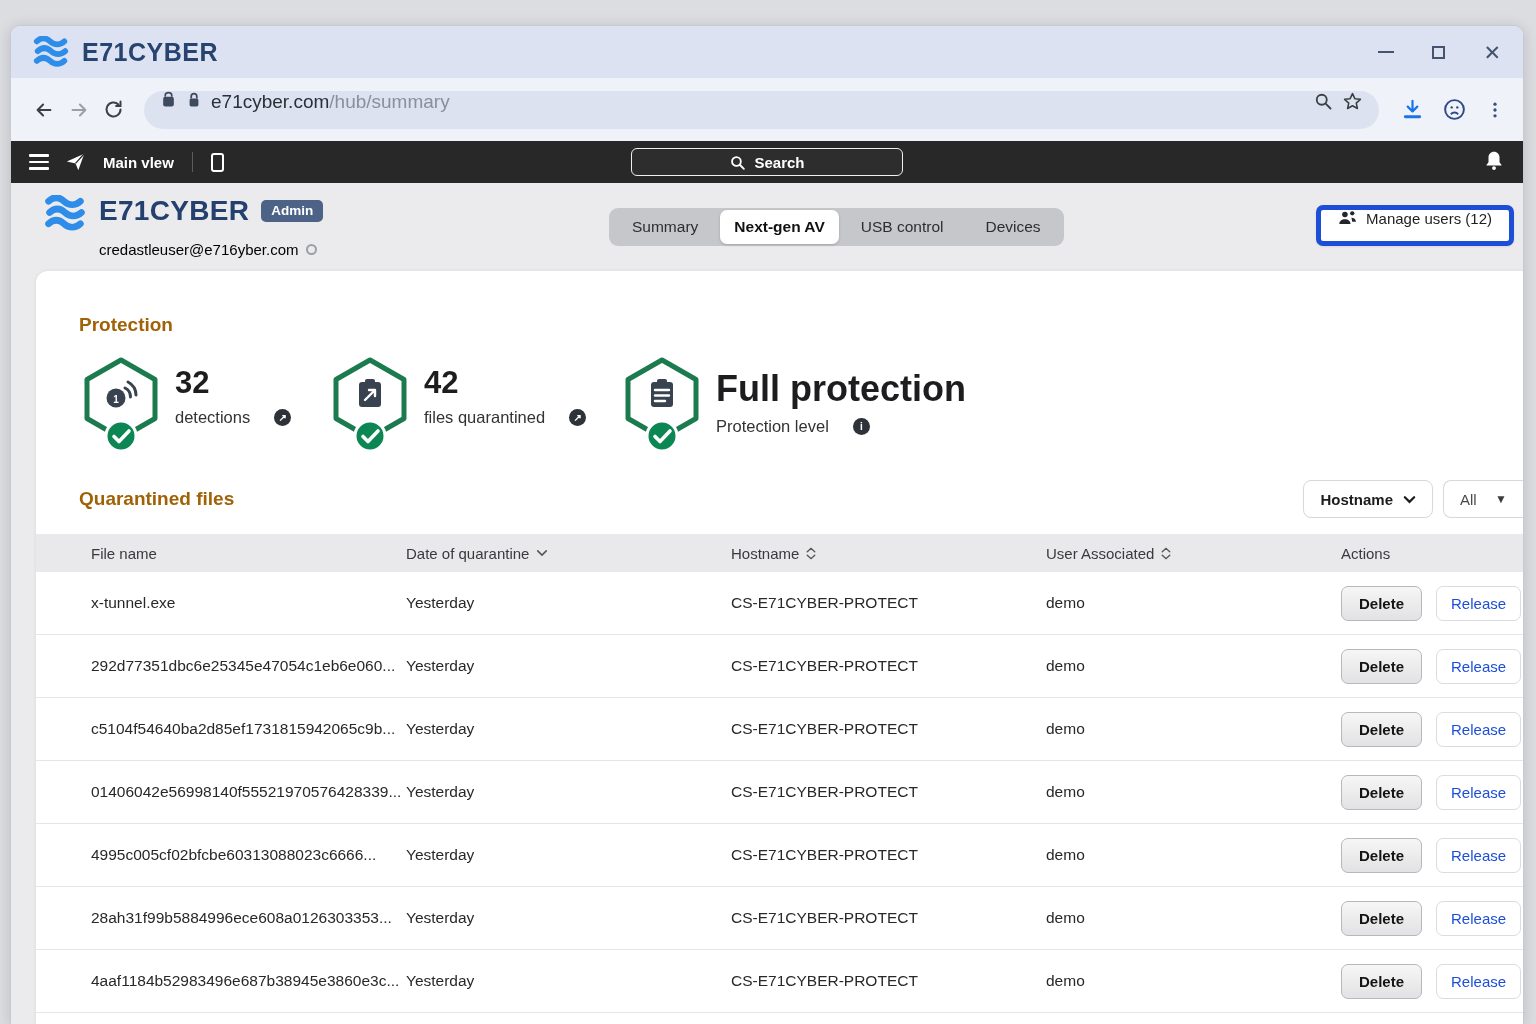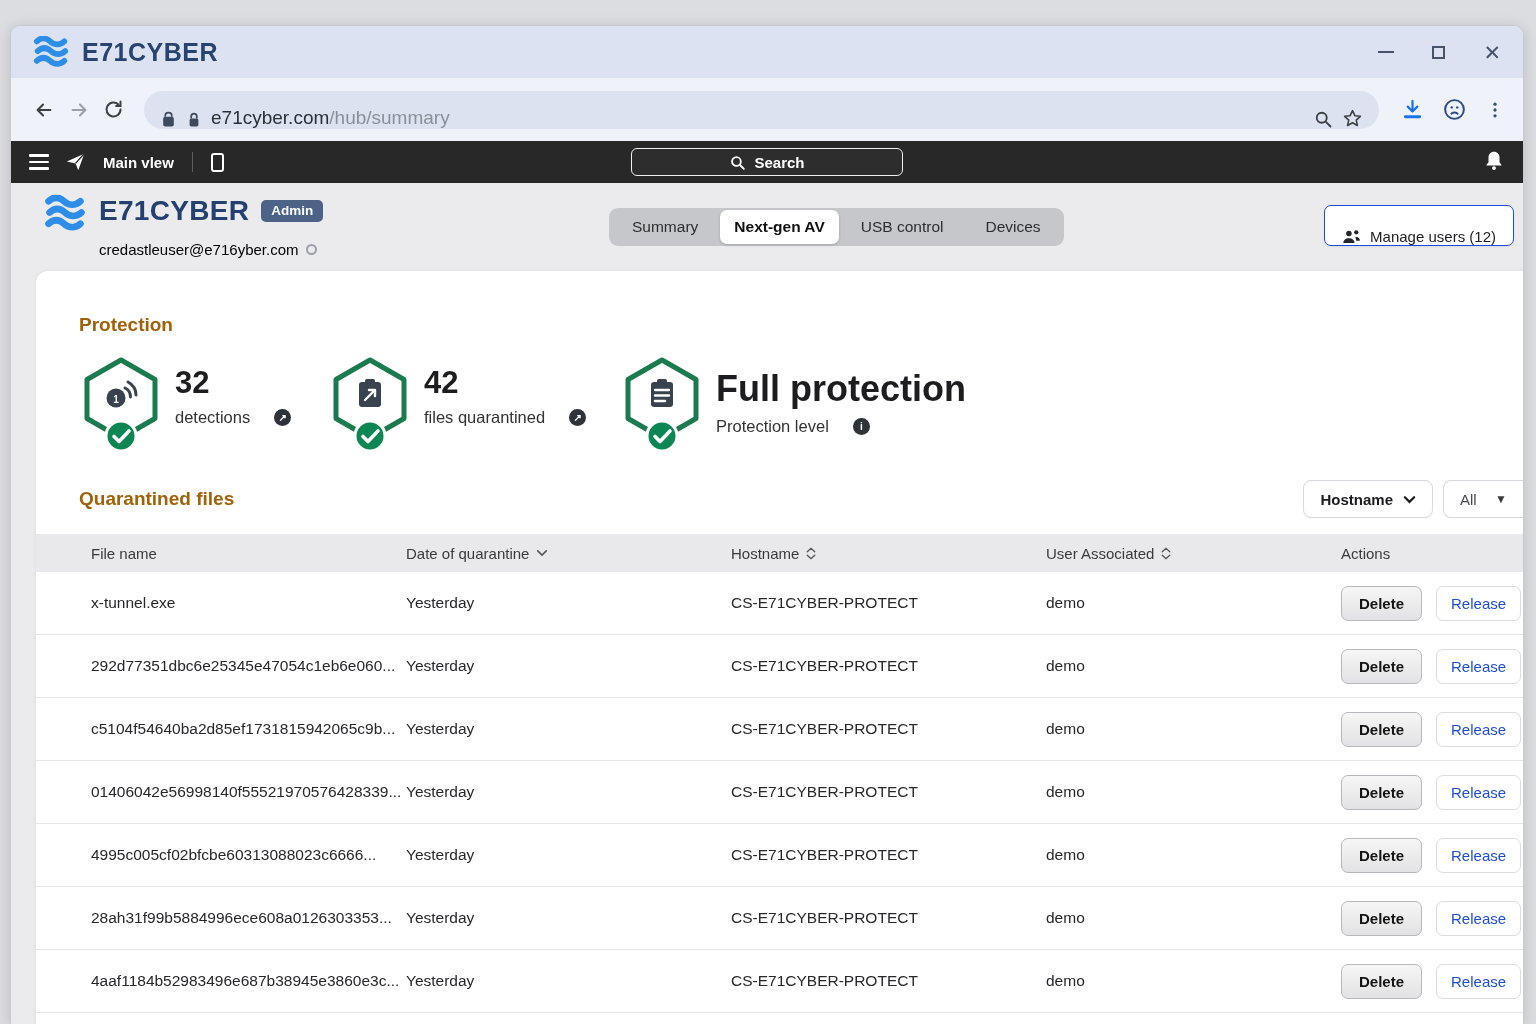--- a/index.html
+++ b/index.html
@@ -16,21 +16,21 @@
   .brand-title { font-size:25px; font-weight:600; color:#27436f; letter-spacing:.5px; }
   .win-controls { margin-left:auto; display:flex; align-items:center; gap:38px; color:#45536f; }
   .wc-min { width:16px; height:2px; background:#45536f; display:inline-block; }
   .wc-max { width:13px; height:13px; border:2px solid #45536f; display:inline-block; }
   .wc-close { font-size:21px; line-height:1; color:#45536f; }
 
   
   .navbar { height:63px; background:#f0f2f9; display:flex; align-items:center; padding:0 18px; gap:6px; }
   .nav-icon { width:34px; height:34px; display:flex; align-items:center; justify-content:center; border-radius:50%; }
   .addressbar { flex:0 0 auto; width:1235px; height:38px; background:#dde2f1; border-radius:19px;
-                display:flex; align-items:flex-end; padding:0 16px; gap:9px; margin-left:10px; }
+                display:flex; align-items:flex-start; padding:0 16px; gap:9px; margin-left:10px; }
   .url { font-size:19px; color:#2b2f36; white-space:nowrap; }
   .url .path { color:#8a9098; }
   .addr-spacer { flex:1; }
   .after-bar { display:flex; align-items:center; gap:18px; margin-left:16px; }
 
   
   .appbar { position:relative; height:42px; background:#282828; display:flex; align-items:center; padding:13px 18px; gap:16px;justify-content:space-between; }
   .hamburger { display:flex; flex-direction:column; gap:4px; width:20px; }
   .hamburger span { height:2.5px; background:#fff; border-radius:1px; }
   .mainview-label { color:#fff; font-size:15px; font-weight:700; }
@@ -50,22 +50,22 @@
   .admin-badge { background:#4c6287; color:#fff; font-size:13.5px; font-weight:700; padding:3px 10px 4px; border-radius:5px; }
   .account-email { margin-top:14px; font-size:15px; color:#000000; display:flex; align-items:center; gap:7px; }
   .email-dot { width:11px; height:11px; border:2.5px solid #9aa0a8; border-radius:50%; display:inline-block; }
 
   .tabs { position:absolute; left:598px; top:25px; height:38px; background:#c6c7cb; border-radius:9px;
           display:flex; align-items:center; padding:0 2px; }
   .tab { padding:0 21px; font-size:15.5px; color:#2e2e30; height:24px; display:flex; align-items:center; }
   .tab.active { background:#fff; border-radius:7px; height:34px; margin:0 1px; padding:0 14px;
                 font-weight:700; color:#111; box-shadow:0 1px 3px rgba(0,0,0,.18); }
 
-  .manage-users { position:absolute; right:9px; top:22px; height:41px; background:#fff; border:1px solid #1d4ed8;
-                  border-radius:7px; display:flex; align-items:flex-end; gap:9px; padding:0 17px;
+  .manage-users { position:absolute; right:9px; top:22px; height:41px; background:#fff; border:5px solid #1d4ed8;
+                  border-radius:7px; display:flex; align-items:flex-start; gap:9px; padding:0 17px;
                   font-size:15px; color:#1f1f22; box-shadow:0 1px 2px rgba(0,0,0,.08); }
 
   
   .card { position:absolute; left:25px; right:0; top:88px; bottom:0; background:#fff;
           border-radius:12px 0 0 0; box-shadow:0 0 4px rgba(0,0,0,.07); overflow:hidden; }
   .section-heading { font-size:19px; font-weight:700; color:#a16207; }
   .protection-heading { margin:43px 0 0 43px; }
 
   .stats { display:flex; margin:20px 0 0 47px; }
   .stat { display:flex; gap:16px; align-items:flex-start; }

